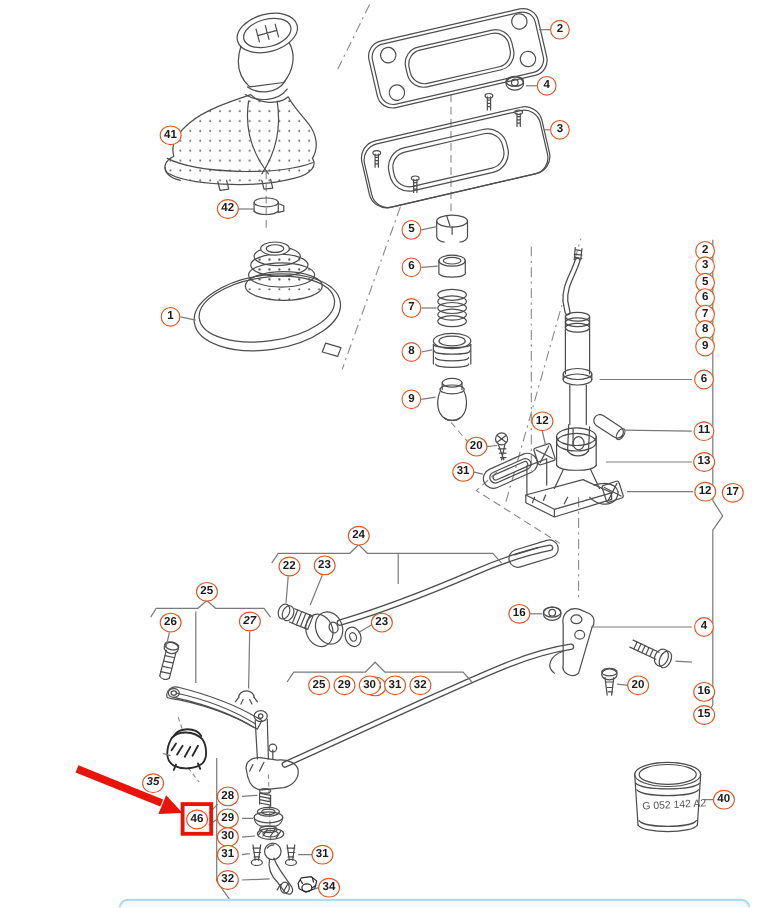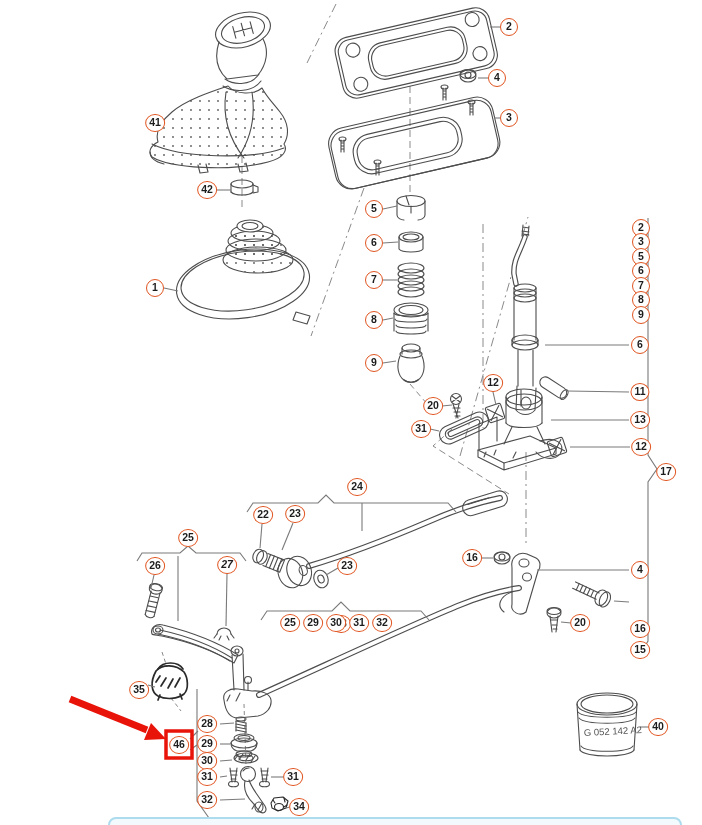--- a/index.html
+++ b/index.html
@@ -449,40 +449,40 @@
       <div class="callout" style="left: 641px; top: 286px; border-color: rgb(224, 84, 31);">7</div>
       <div class="callout" style="left: 641px; top: 300px; border-color: rgb(224, 84, 31);">8</div>
       <div class="callout" style="left: 641px; top: 315px; border-color: rgb(224, 84, 31);">9</div>
       <div class="callout" style="left: 640px; top: 345px; border-color: rgb(224, 84, 31);">6</div>
       <div class="callout" style="left: 640px; top: 392px; border-color: rgb(224, 84, 31);">11</div>
       <div class="callout" style="left: 640px; top: 420px; border-color: rgb(224, 84, 31);">13</div>
       <div class="callout" style="left: 641px; top: 447px; border-color: rgb(224, 84, 31);">12</div>
       <div class="callout" style="left: 493px; top: 383px; border-color: rgb(224, 84, 31);">12</div>
       <div class="callout" style="left: 433px; top: 406px; border-color: rgb(224, 84, 31);">20</div>
       <div class="callout" style="left: 421px; top: 429px; border-color: rgb(224, 84, 31);">31</div>
-      <div class="callout" style="left: 666px; top: 472px; border-color: rgb(224, 84, 31);">17</div>
-      <div class="callout" style="left: 326px; top: 487px; border-color: rgb(224, 84, 31); margin-left: 31px;">24</div>
+      <div class="callout" style="left: 666px; top: 448px; border-color: rgb(224, 84, 31);">17</div>
+      <div class="callout" style="left: 326px; top: 487px; border-color: rgb(224, 84, 31);">24</div>
       <div class="callout" style="left: 263px; top: 515px; border-color: rgb(224, 84, 31);">22</div>
       <div class="callout" style="left: 295px; top: 514px; border-color: rgb(224, 84, 31);">23</div>
       <div class="callout" style="left: 347px; top: 566px; border-color: rgb(224, 84, 31);">23</div>
       <div class="callout" style="left: 472px; top: 558px; border-color: rgb(224, 84, 31);">16</div>
       <div class="callout" style="left: 640px; top: 570px; border-color: rgb(224, 84, 31);">4</div>
       <div class="callout" style="left: 640px; top: 602px; border-color: rgb(224, 84, 31); margin-top: 48px;">15</div>
       <div class="callout" style="left: 640px; top: 629px; border-color: rgb(224, 84, 31);">16</div>
       <div class="callout" style="left: 580px; top: 623px; border-color: rgb(224, 84, 31);">20</div>
       <div class="callout" style="left: 188px; top: 538px; border-color: rgb(224, 84, 31);">25</div>
       <div class="callout" style="left: 155px; top: 566px; border-color: rgb(224, 84, 31);">26</div>
       <div class="callout" style="left: 227px; top: 565px; border-color: rgb(224, 84, 31); font-style: italic;">27</div>
       <div class="callout" style="left: 341px; top: 596px; border-color: rgb(224, 84, 31); margin-top: 28px;">33</div>
       <div class="callout" style="left: 290px; top: 623px; border-color: rgb(224, 84, 31);">25</div>
       <div class="callout" style="left: 313px; top: 623px; border-color: rgb(224, 84, 31);">29</div>
       <div class="callout" style="left: 336px; top: 623px; border-color: rgb(224, 84, 31);">30</div>
       <div class="callout" style="left: 359px; top: 623px; border-color: rgb(224, 84, 31);">31</div>
       <div class="callout" style="left: 382px; top: 623px; border-color: rgb(224, 84, 31);">32</div>
-      <div class="callout" style="left: 139px; top: 690px; border-color: rgb(224, 84, 31);">35</div>
+      <div class="callout" style="left: 139px; top: 712px; border-color: rgb(224, 84, 31); font-style: italic;">35</div>
       <div class="callout highlighted" style="left: 179px; top: 745px; border-color: rgb(224, 84, 31);">46</div>
       <div class="callout" style="left: 207px; top: 724px; border-color: rgb(224, 84, 31);">28</div>
       <div class="callout" style="left: 207px; top: 744px; border-color: rgb(224, 84, 31);">29</div>
       <div class="callout" style="left: 207px; top: 761px; border-color: rgb(224, 84, 31);">30</div>
       <div class="callout" style="left: 207px; top: 777px; border-color: rgb(224, 84, 31);">31</div>
       <div class="callout" style="left: 293px; top: 777px; border-color: rgb(224, 84, 31);">31</div>
       <div class="callout" style="left: 207px; top: 800px; border-color: rgb(224, 84, 31);">32</div>
       <div class="callout" style="left: 299px; top: 807px; border-color: rgb(224, 84, 31);">34</div>
       <div class="callout" style="left: 658px; top: 727px; border-color: rgb(224, 84, 31); text-align: center;">40</div>
     </div>

